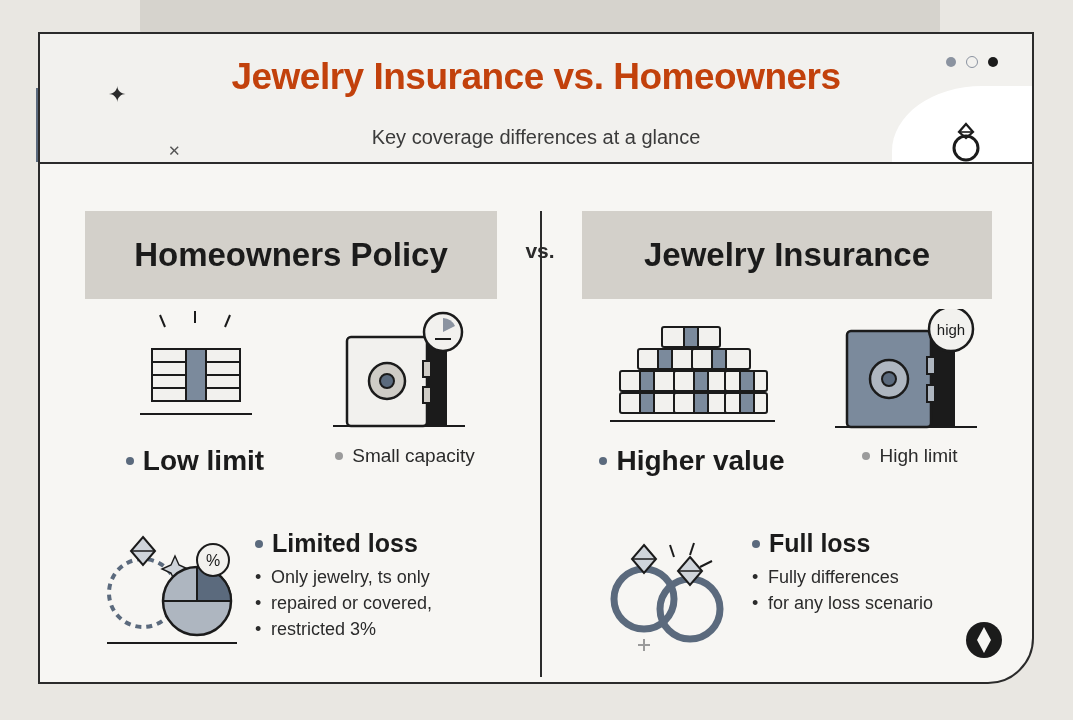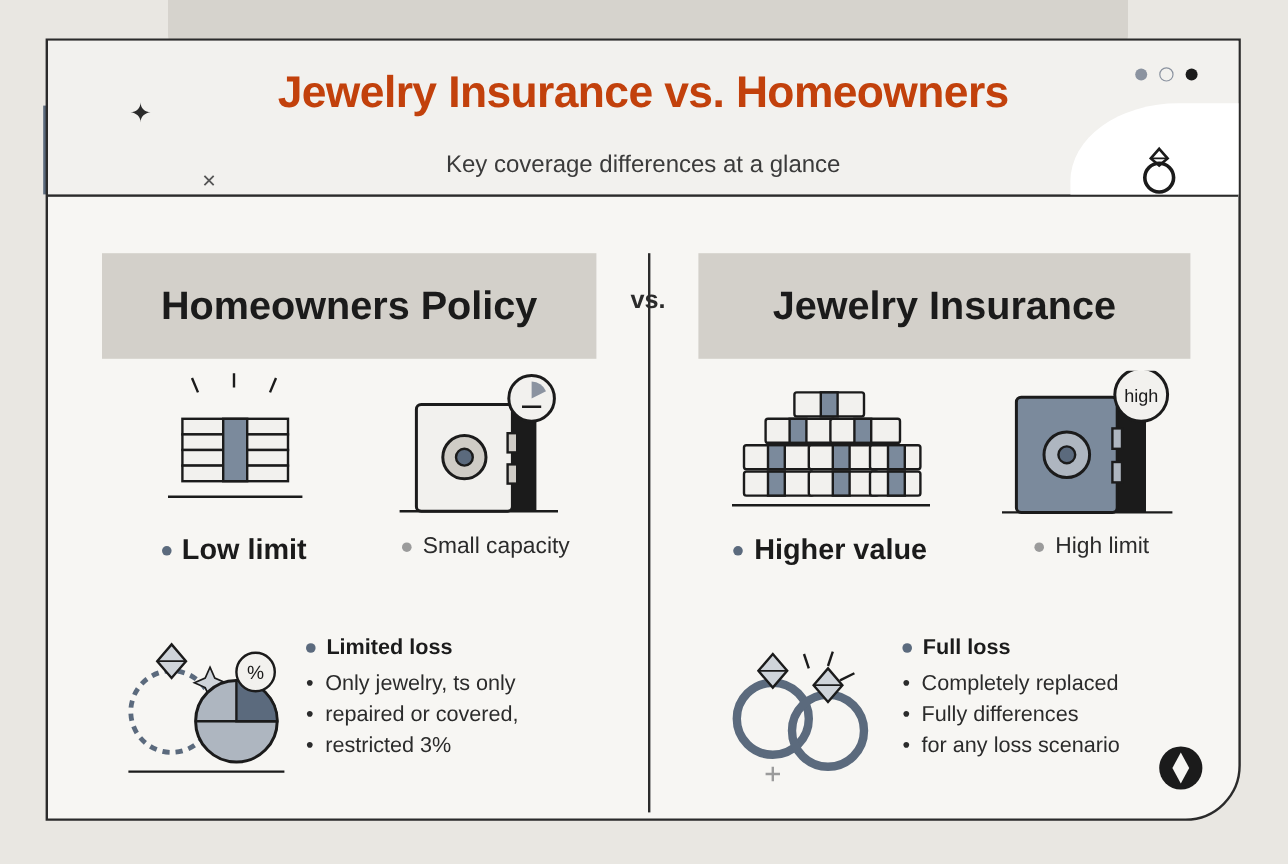--- a/index.html
+++ b/index.html
@@ -190,42 +190,42 @@
     justify-content: center;
     gap: 9px;
   }
   .bullet-dot {
     width: 8px; height: 8px;
     border-radius: 50%;
     background: #5b6a7d;
     flex: none;
   }
   .bullet-dot.gray { background: #9b9b9b; }
-  .cap-big { font-size: 24px; font-weight: 700; color: #1b1b1b; }
+  .cap-big { font-size: 28px; font-weight: 700; color: #1b1b1b; }
   .cap-small { font-size: 19px; color: #2b2b2b; }
 
   
   .bottom-row {
     position: relative;
     margin-top: 22px;
     display: flex;
     align-items: flex-start;
   }
   .bottom-art {
     width: 170px;
     flex: none;
   }
   .bottom-text { padding-top: 8px; }
   .bt-head {
     display: flex;
     align-items: center;
     gap: 9px;
     margin-bottom: 6px;
   }
-  .bt-head .cap-big { font-size: 18px; }
+  .bt-head .cap-big { font-size: 25px; }
   .bt-list {
     margin: 0;
     padding: 0;
     list-style: none;
   }
   .bt-list li {
     position: relative;
     padding-left: 16px;
     font-size: 18px;
     line-height: 1.45;
@@ -439,21 +439,20 @@
             <line x1="96" y1="50" x2="120" y2="50" stroke="#1b1b1b" stroke-width="1.5"></line>
             <path d="M62 118 l0 12 M56 124 l12 0" stroke="#9b9b9b" stroke-width="2"></path>
           </svg>
         </div>
         <div class="bottom-text">
           <div class="bt-head">
             <span class="bullet-dot"></span>
             <span class="cap-big">Full loss</span>
           </div>
           <ul class="bt-list">
-            <li>Completely replaced</li>
             <li>Fully differences</li>
             <li style="list-style:none;padding-left:16px;text-align:right;">for any loss scenario</li>
           </ul>
         </div>
       </div>
     </div>
 
     <svg class="corner-badge" viewBox="0 0 40 40">
       <circle cx="20" cy="20" r="18" fill="#1b1b1b"></circle>
       <path d="M20 7 L27 20 L20 33 L13 20 Z" fill="#f7f6f3"></path>

